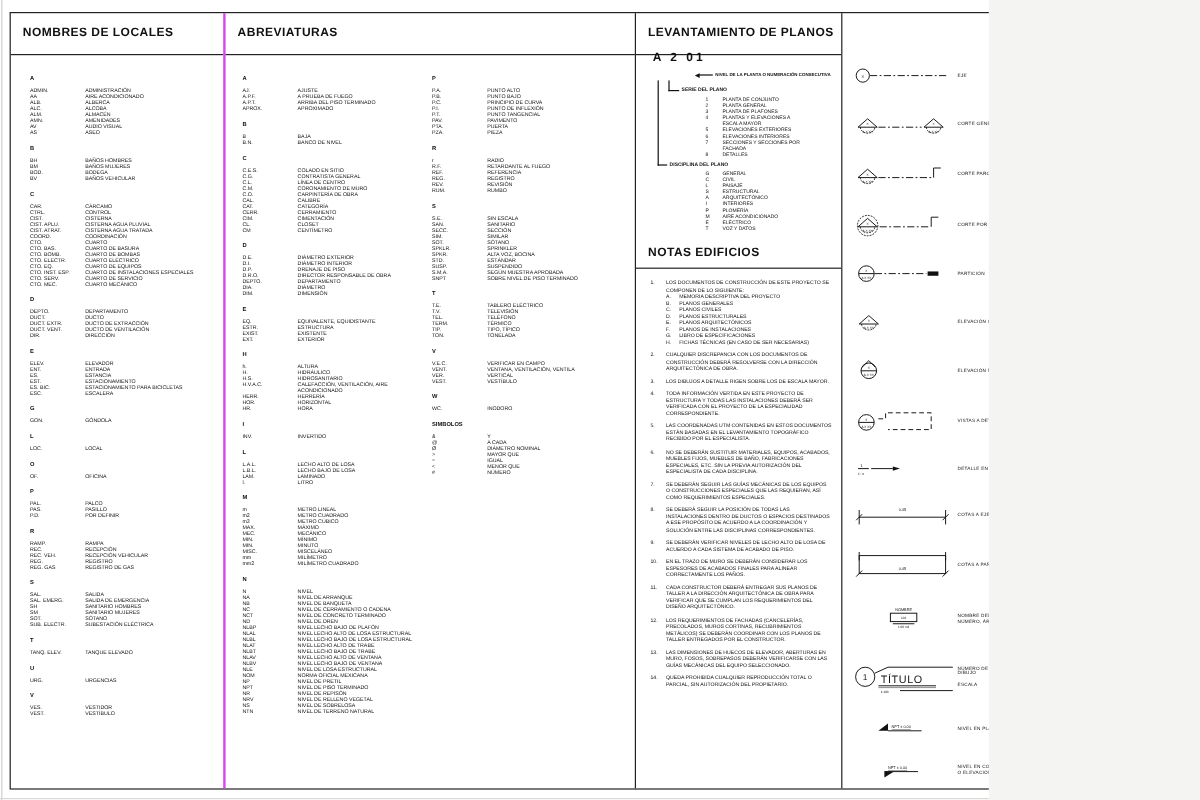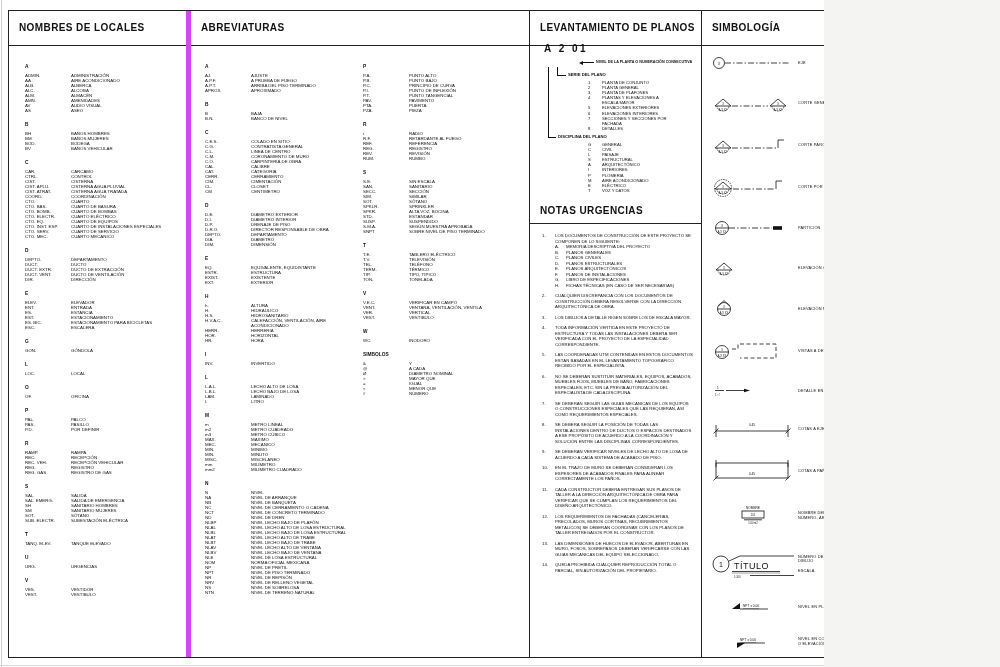--- a/index.html
+++ b/index.html
@@ -2,21 +2,21 @@
 <html><head>
 <meta charset="utf-8">
 <style>
   html,body{margin:0;padding:0;background:#f4f4f2;}
   #page{position:relative;width:824px;height:667px;background:#fff;overflow:hidden;
         font-family:"Liberation Sans",sans-serif;color:#111;}
   #sheet{position:absolute;left:8px;top:10px;width:985px;height:648px;border:1.2px solid #222;box-sizing:border-box;}
   .col{position:absolute;top:0;bottom:0;box-sizing:border-box;}
   .col + .col{border-left:1px solid #222;}
   #col-locales{left:0;width:177px;}
-  #col-abrev{left:177px;width:343px;border-left:5px solid #d946ef;}
+  #col-abrev{left:177px;width:343px;border-left:2px solid #d946ef;}
   #col-nomen{left:520px;width:172px;border-left:1px solid #222;}
   #col-simb{left:692px;width:162px;border-left:1px solid #222;}
   #col-title{left:854px;width:130px;border-left:1.2px solid #222;}
   .col-header{position:absolute;left:0;right:0;top:0;height:34px;border-bottom:1px solid #222;}
   .col-header span{position:absolute;left:10px;top:11px;font-size:10px;font-weight:bold;letter-spacing:.4px;}
   .body-abs{position:absolute;left:0;right:0;}
   
   .grp-letter{font-size:4.8px;font-weight:bold;margin:9px 0 4px 0;}
   .pair-row{display:flex;font-size:4.4px;line-height:5px;}
   .pair-abbr{flex:0 0 46px;}
@@ -913,21 +913,21 @@
           <div class="num-row">
             <span class="num-key">E</span>
             <span class="num-val">ELÉCTRICO</span>
           </div>
           <div class="num-row">
             <span class="num-key">T</span>
             <span class="num-val">VOZ Y DATOS</span>
           </div>
         </div>
       <div id="notas-band">
-        <span>NOTAS URGENCIAS</span>
+        <span>NOTAS EDIFICIOS</span>
       </div>
       <div id="notas-body">
           <div class="note">
             <span class="note-n">1.</span>
             <span class="note-t">LOS DOCUMENTOS DE CONSTRUCCIÓN DE ESTE PROYECTO SE COMPONEN DE LO SIGUIENTE:<span class="subnote">
                 <span class="sn-k">A.</span>
                 <span class="sn-v">MEMORIA DESCRIPTIVA DEL PROYECTO</span>
               </span><span class="subnote">
                 <span class="sn-k">B.</span>
                 <span class="sn-v">PLANOS GENERALES</span>
@@ -1000,23 +1000,20 @@
             <span class="note-t">LAS DIMENSIONES DE HUECOS DE ELEVADOR, ABERTURAS EN MURO, FOSOS, SOBREPASOS DEBERÁN VERIFICARSE CON LAS GUÍAS MECÁNICAS DEL EQUIPO SELECCIONADO.</span>
           </div>
           <div class="note">
             <span class="note-n">14.</span>
             <span class="note-t">QUEDA PROHIBIDA CUALQUIER REPRODUCCIÓN TOTAL O PARCIAL, SIN AUTORIZACIÓN DEL PROPIETARIO.</span>
           </div>
         </div>
     </div>
 
     <div class="col" id="col-simb">
-      <div class="col-header">
-        <span>SIMBOLOGÍA</span>
-      </div>
       <div id="simb-body">
           <div class="sym-row">
             <div class="sym-glyph">
               <svg width="86" height="16" viewBox="0 0 86 16">
                 <circle cx="9" cy="8" r="5.5" stroke="#111" stroke-width="0.8" fill="none"></circle>
                 <text x="9" y="10" font-size="3.2" font-family="Liberation Sans,sans-serif" fill="#111" text-anchor="middle">X</text>
                 <line x1="15" y1="8" x2="80" y2="8" stroke="#111" stroke-width="0.8" fill="none" stroke-dasharray="6 2 1.5 2"></line>
               </svg>
             </div>
             <div class="sym-label">EJE</div>

